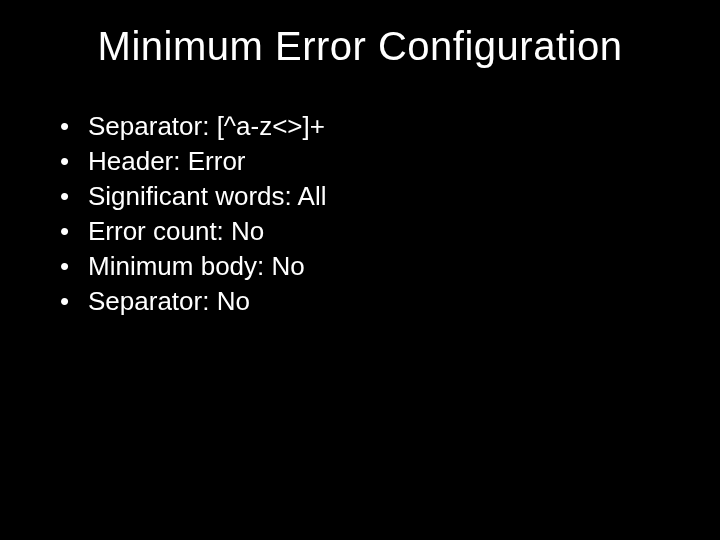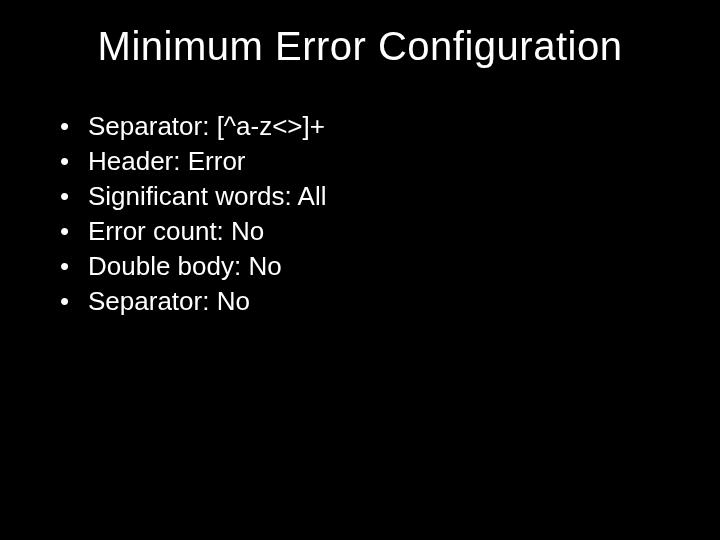--- a/index.html
+++ b/index.html
@@ -63,20 +63,20 @@
     <li>
       <span class="dot">•</span>
       <span class="txt">Significant words: All</span>
     </li>
     <li>
       <span class="dot">•</span>
       <span class="txt">Error count: No</span>
     </li>
     <li>
       <span class="dot">•</span>
-      <span class="txt">Double body: No</span>
+      <span class="txt">Minimum body: No</span>
     </li>
     <li>
       <span class="dot">•</span>
       <span class="txt">Separator: No</span>
     </li>
   </ul>
 </div>
 
 </body></html>

